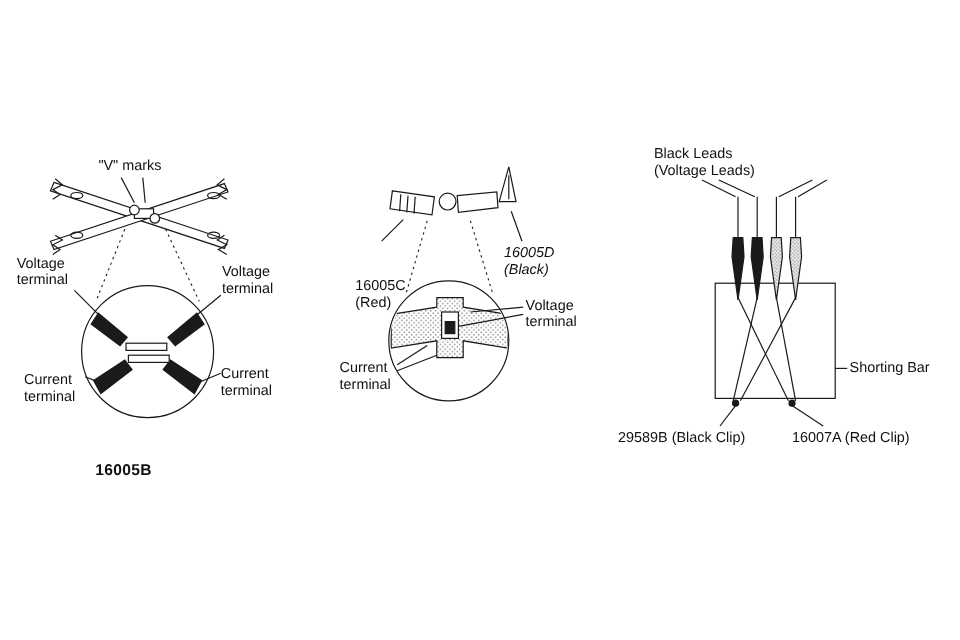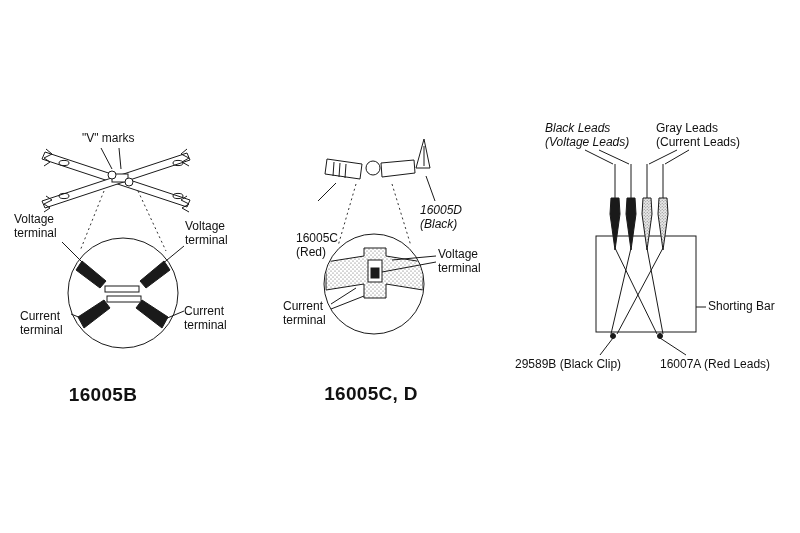--- a/index.html
+++ b/index.html
@@ -1,20 +1,20 @@
 <!DOCTYPE html>
 <html><head>
 <meta charset="utf-8">
 <style>
   html,body{margin:0;padding:0;background:#ffffff;}
   .canvas{position:relative;width:800px;height:533px;background:#ffffff;overflow:hidden;
           font-family:"Liberation Sans",sans-serif;}
   .art{position:absolute;left:0;top:0;}
   .lbl{position:absolute;font-size:12px;line-height:1.18;color:#111;white-space:pre-line;}
-  .cap{position:absolute;font-size:19px;font-weight:bold;color:#111;text-align:center;letter-spacing:.3px;}
+  .cap{position:absolute;font-size:13px;font-weight:bold;color:#111;text-align:center;letter-spacing:.3px;}
 </style>
 </head>
 <body>
 
 <div class="canvas">
 
   <svg class="art" width="800" height="533" viewBox="0 0 800 533">
     <defs>
       <pattern id="stip" width="4" height="4" patternUnits="userSpaceOnUse">
         <rect width="4" height="4" fill="#ffffff"></rect>
@@ -152,24 +152,21 @@
 
   <div class="lbl" style="left:296px; top:203px;margin-top:28px;">16005C
 (Red)</div>
   <div class="lbl" style="left:420px; top:203px;font-style:italic;">16005D
 (Black)</div>
   <div class="lbl" style="left:438px; top:247px;">Voltage
 terminal</div>
   <div class="lbl" style="left:283px; top:299px;">Current
 terminal</div>
 
-  <div class="lbl" style="left:545px; top:121px;font-style:italic;">Black Leads
+  <div class="lbl" style="left:545px; top:121px;">Black Leads
 (Voltage Leads)</div>
-  <div class="lbl" style="left:656px; top:121px;">Gray Leads
-(Current Leads)</div>
   <div class="lbl" style="left:708px; top:299px;">Shorting Bar</div>
   <div class="lbl" style="left:515px; top:357px;">29589B (Black Clip)</div>
-  <div class="lbl" style="left:660px; top:357px;">16007A (Red Leads)</div>
+  <div class="lbl" style="left:660px; top:357px;">16007A (Red Clip)</div>
 
   <div class="cap" style="left:58px;  top:384px; width:90px;">16005B</div>
-  <div class="cap" style="left:316px; top:383px; width:110px;">16005C, D</div>
 
 </div>
 
 </body></html>

